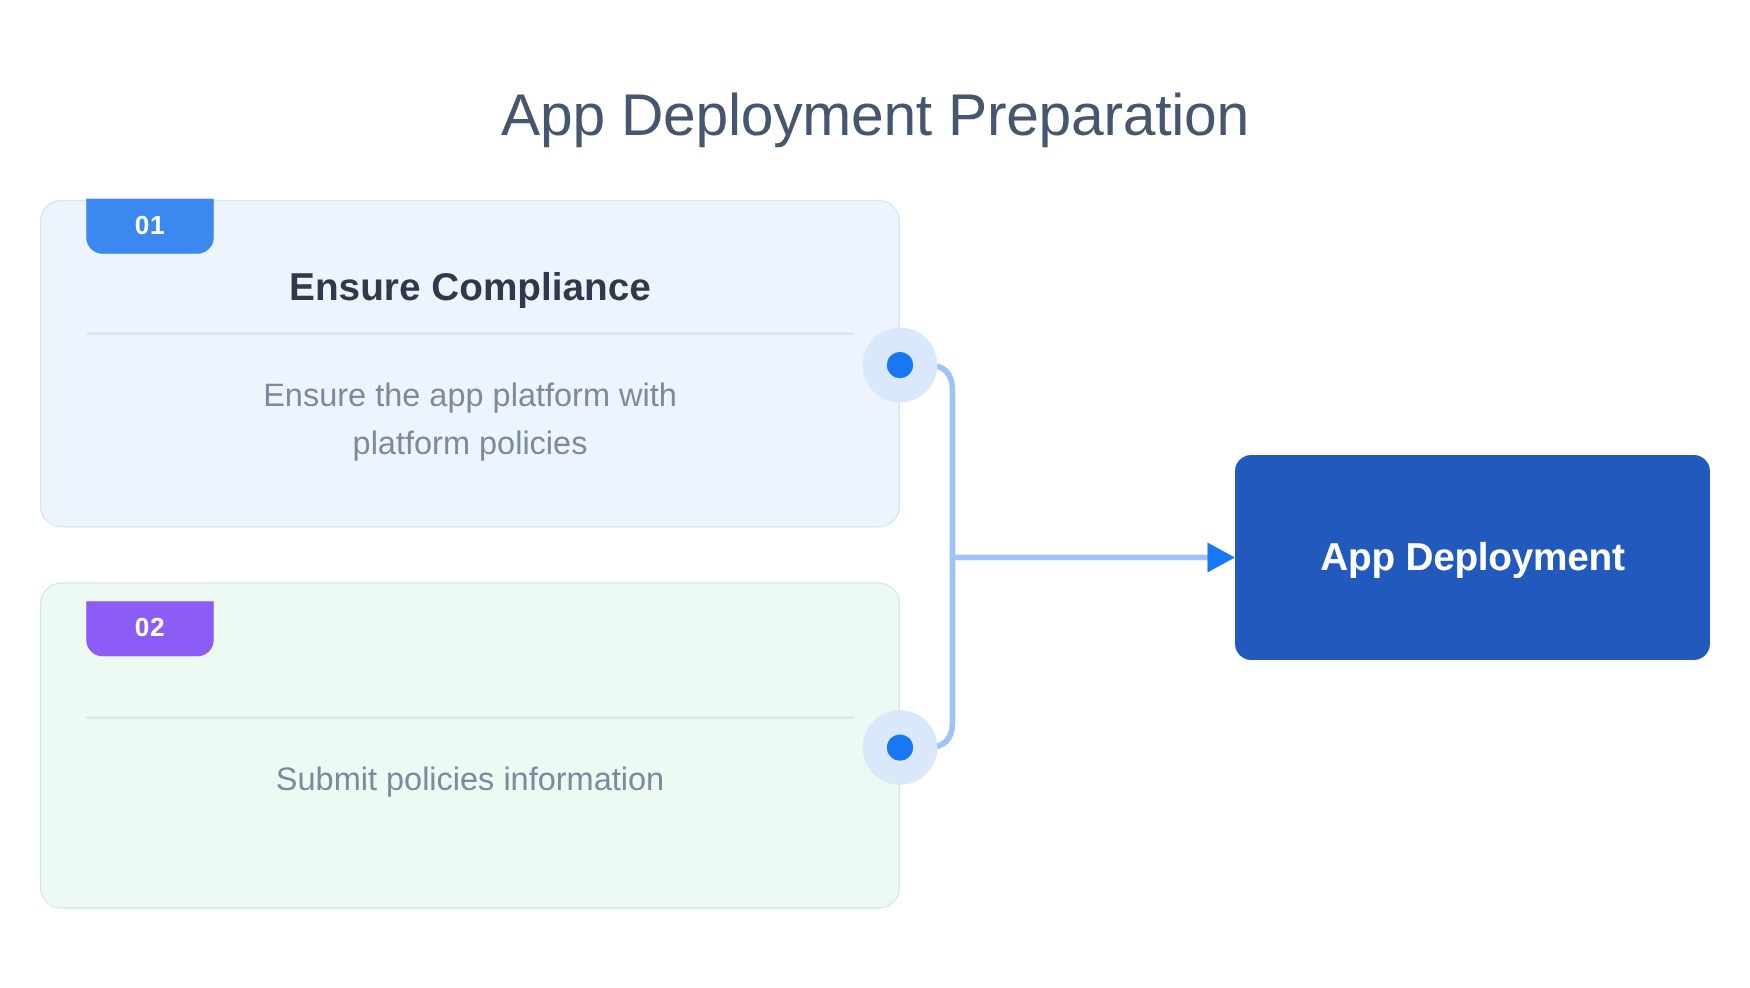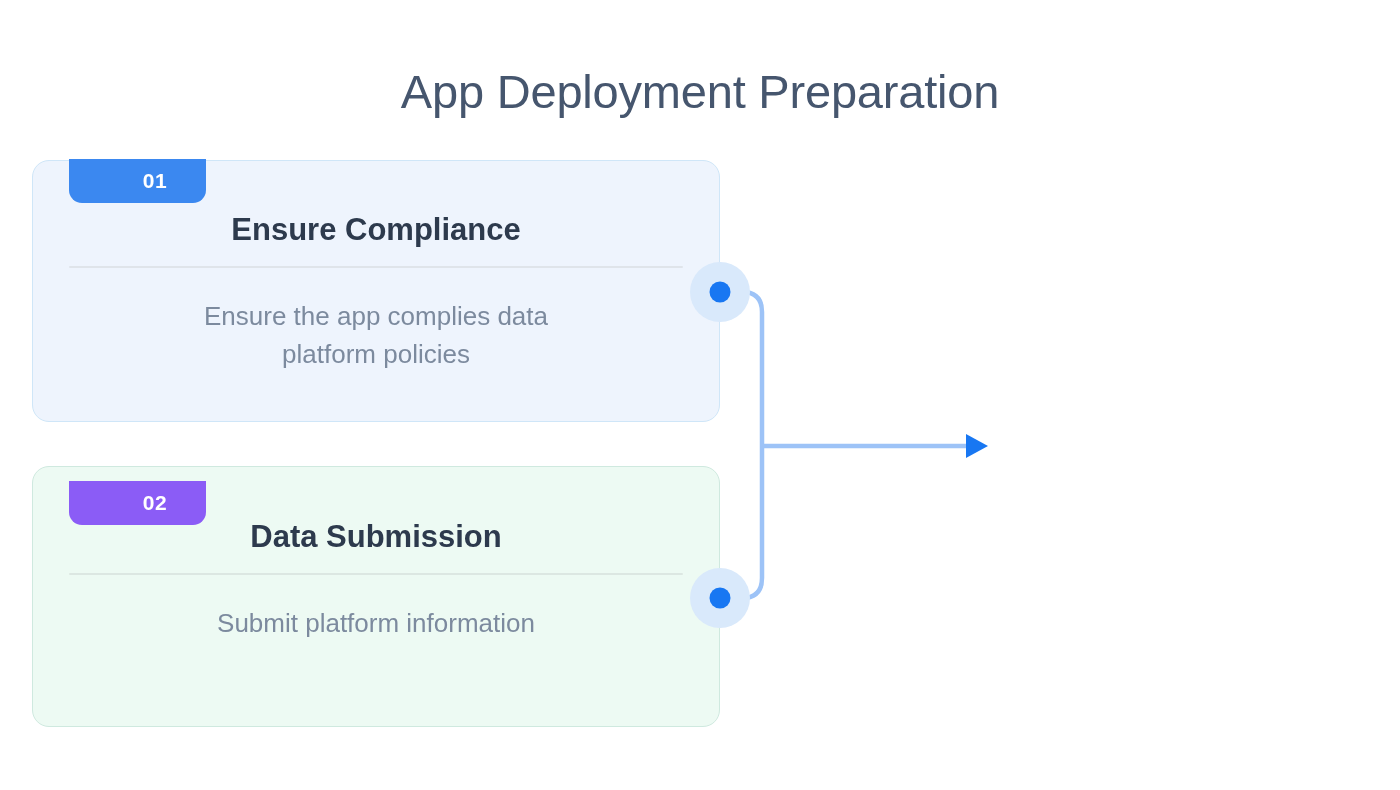--- a/index.html
+++ b/index.html
@@ -65,21 +65,20 @@
     width: 102px;
     height: 44px;
     border-radius: 0 0 13px 13px;
     display: flex;
     align-items: center;
     justify-content: center;
     color: #ffffff;
     font-size: 21px;
     font-weight: bold;
     letter-spacing: 0.5px;
-    padding-left: 35px;
   }
   #step-badge-1 { background: #3b88f0; }
   #step-badge-2 { background: #12b3ab; }
 
   .step-title {
     position: absolute;
     left: 0;
     width: 686px;
     text-align: center;
     font-size: 31px;
@@ -149,43 +148,45 @@
 
 <div id="canvas" style="background: rgb(255, 255, 255);">
 
   <div id="diagram-title" style="color: rgb(70, 86, 110);">App Deployment Preparation</div>
 
   <div class="step-card" id="step-card-1" style="background: rgb(238, 244, 253); border-color: rgb(207, 230, 248);">
     <div class="step-badge" id="step-badge-1" style="background: rgb(59, 136, 240);">01</div>
     <div class="step-title" id="step-title-1" style="color: rgb(45, 58, 77);">Ensure Compliance</div>
     <div class="step-divider" id="step-divider-1"></div>
     <div class="step-desc" id="step-desc-1" style="color: rgb(124, 138, 158);">
-      <span>Ensure the app complies data</span>
+      <span>Ensure the app platform with</span>
       <span>platform policies</span>
     </div>
   </div>
 
   <div class="step-card" id="step-card-2" style="background: rgb(237, 250, 243); border-color: rgb(207, 233, 223);">
     <div class="step-badge" id="step-badge-2" style="background: #8b5cf6; margin-top: 16px;">02</div>
-    <div class="step-title" id="step-title-2" style="color: rgb(45, 58, 77);">Data Submission</div>
     <div class="step-divider" id="step-divider-2"></div>
     <div class="step-desc" id="step-desc-2" style="color: rgb(124, 138, 158);">
-      <span>Submit platform information</span>
+      <span>Submit policies information</span>
     </div>
   </div>
 
   <svg id="connector-layer" width="1400" height="790" viewBox="0 0 1400 790" xmlns="http://www.w3.org/2000/svg">
 
     <path d="M 720 292 L 742 292 Q 762 292 762 312 L 762 578 Q 762 598 742 598 L 720 598" fill="none" stroke="#9dc3f7" stroke-width="4.5" stroke-linecap="round"></path>
 
     <path d="M 762 446 L 968 446" fill="none" stroke="#9dc3f7" stroke-width="4.5" stroke-linecap="butt"></path>
 
     <polygon points="966,434 988,446 966,458" fill="#1877f2"></polygon>
 
     <circle cx="720" cy="292" r="30" fill="#d9e9fb"></circle>
     <circle cx="720" cy="292" r="10.5" fill="#1877f2"></circle>
 
     <circle cx="720" cy="598" r="30" fill="#d9e9fb"></circle>
     <circle cx="720" cy="598" r="10.5" fill="#1877f2"></circle>
   </svg>
 
+  <div id="target-node" style="background: rgb(34, 89, 189);">
+    <span id="target-node-label" style="color: rgb(255, 255, 255);">App Deployment</span>
+  </div>
 
 </div>
 
 </body></html>

